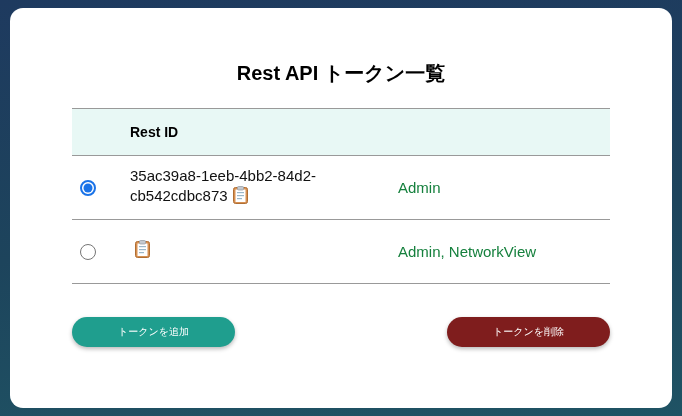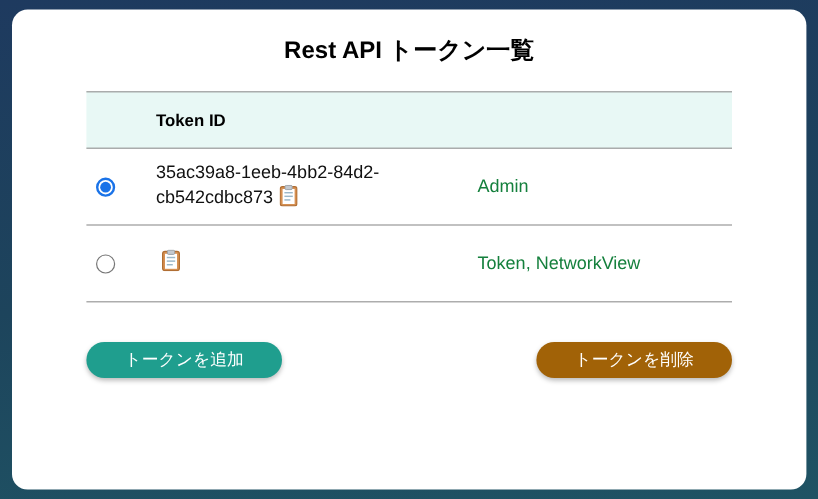--- a/index.html
+++ b/index.html
@@ -10,21 +10,21 @@
     overflow: hidden;
     position: relative;
   }
   .card {
     position: absolute;
     left: 10px; right: 10px; top: 8px; bottom: 8px;
     background: #ffffff;
     border-radius: 13px;
   }
   .title {
-    margin-top: 20px;
+    margin-top: 52px;
     text-align: center;
     font-size: 20px;
     font-weight: bold;
     color: #000000;
   }
   .token-table {
     margin: 21px 62px 0 62px;
   }
   .t-row {
     display: grid;
@@ -88,40 +88,40 @@
     margin: 33px 62px 0 62px;
     display: flex;
     justify-content: space-between;
   }
   .btn {
     width: 163px;
     height: 30px;
     border: none;
     border-radius: 15px;
     color: #ffffff;
-    font-size: 14px;
+    font-size: 10px;
     font-family: Liberation Serif, serif;
     cursor: pointer;
     box-shadow: 0 2px 4px rgba(0,0,0,0.28);
   }
   .btn-teal { background: #1f9e8e; }
-  .btn-red  { background: #a16207; }
+  .btn-red  { background: #7f1d1d; }
 </style>
 </head>
 <body>
 
 <div class="card">
 
   <h1 class="title">Rest API トークン一覧</h1>
 
   <div class="token-table">
 
     <div class="t-row t-head">
       <div></div>
-      <div>Token ID</div>
+      <div>Rest ID</div>
     </div>
 
     <div class="t-row t-body-row">
       <div class="cell-radio">
         <span class="radio" data-checked="true"></span>
       </div>
       <div class="cell-token">
         <span>35ac39a8-1eeb-4bb2-84d2-cb542cdbc873</span><span class="clip-icon"><svg width="15" height="18" viewBox="0 0 15 18">
             <rect x="0.5" y="1.5" width="14" height="16" rx="2" fill="#d69052" stroke="#b06e33" stroke-width="1"></rect>
             <rect x="2.5" y="3.5" width="10" height="12.5" fill="#ffffff"></rect>
@@ -141,21 +141,21 @@
       <div class="cell-token">
         <span class="clip-icon"><svg width="15" height="18" viewBox="0 0 15 18">
             <rect x="0.5" y="1.5" width="14" height="16" rx="2" fill="#d69052" stroke="#b06e33" stroke-width="1"></rect>
             <rect x="2.5" y="3.5" width="10" height="12.5" fill="#ffffff"></rect>
             <rect x="4.5" y="0.5" width="6" height="3.5" rx="1" fill="#c4c9cf" stroke="#9aa0a6" stroke-width="0.8"></rect>
             <rect x="4" y="6" width="7" height="1.2" fill="#9bb7c9"></rect>
             <rect x="4" y="9" width="7" height="1.2" fill="#9bb7c9"></rect>
             <rect x="4" y="12" width="5" height="1.2" fill="#9bb7c9"></rect>
           </svg></span>
       </div>
-      <div class="cell-perm">Token, NetworkView</div>
+      <div class="cell-perm">Admin, NetworkView</div>
     </div>
 
   </div>
 
   <div class="btn-row">
     <button class="btn btn-teal">トークンを追加</button>
     <button class="btn btn-red">トークンを削除</button>
   </div>
 
 </div>

